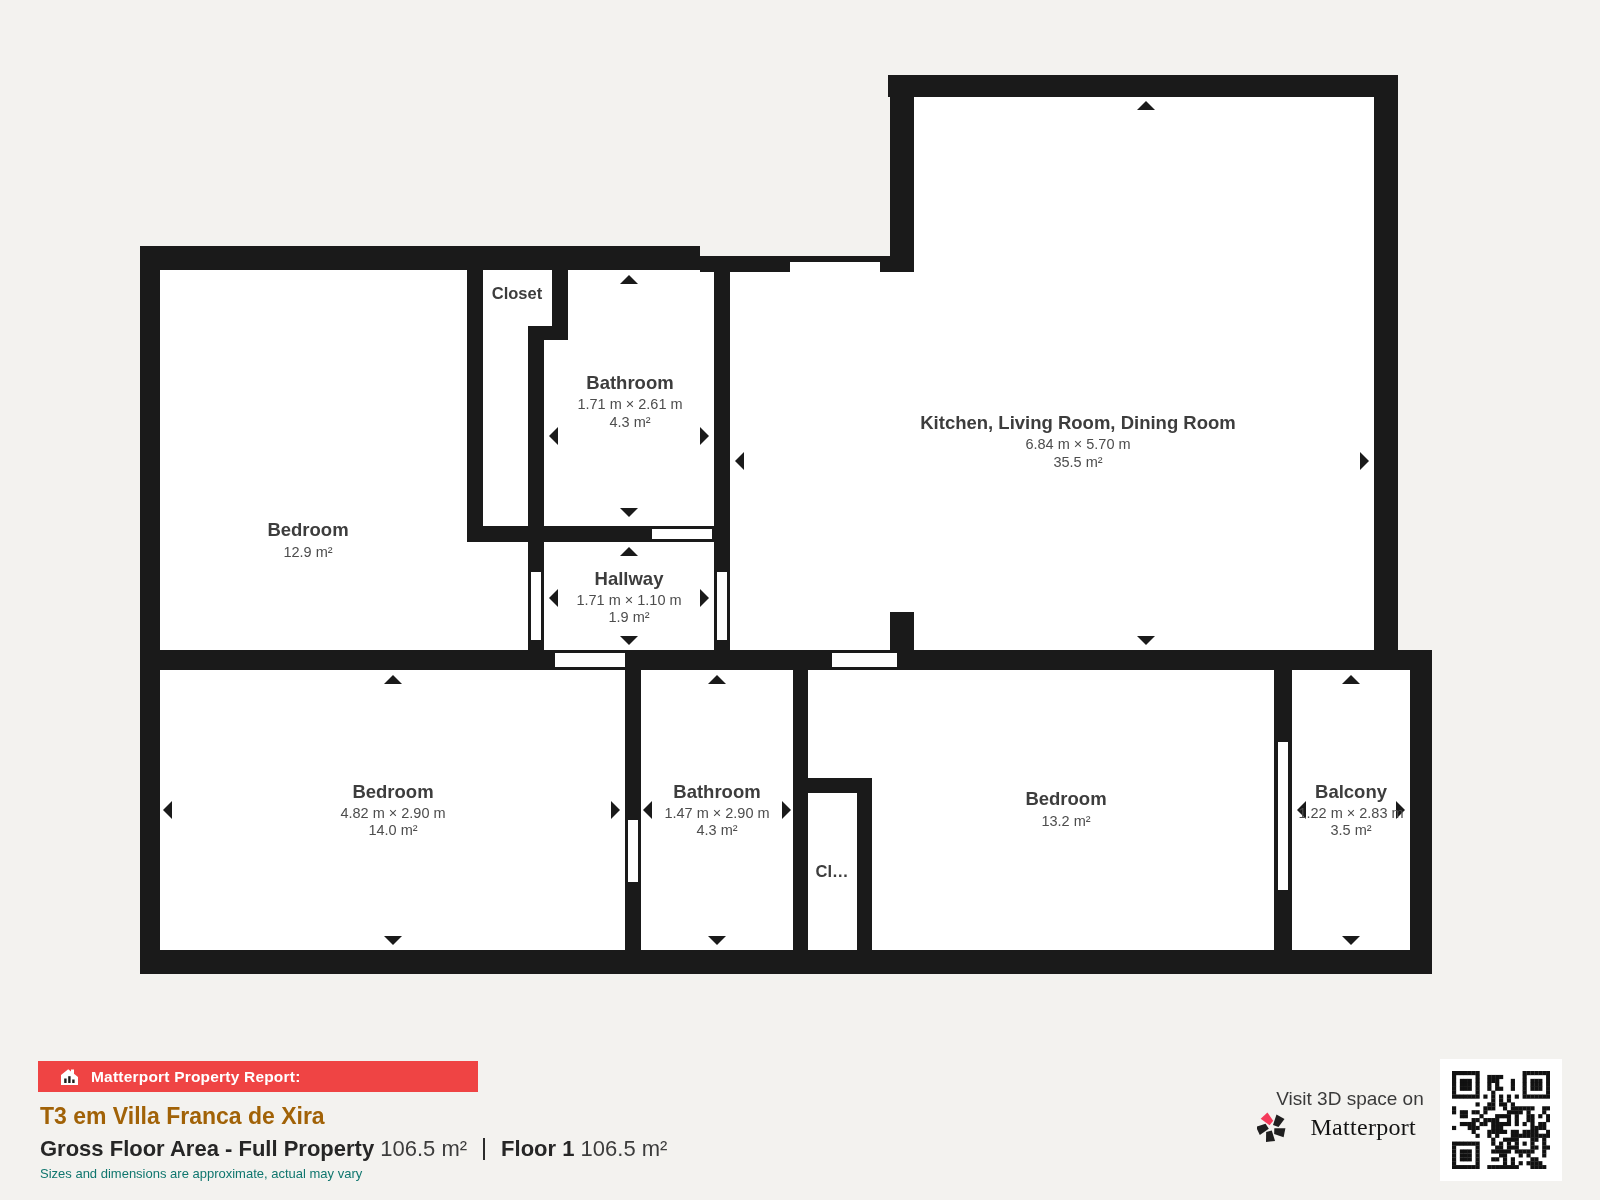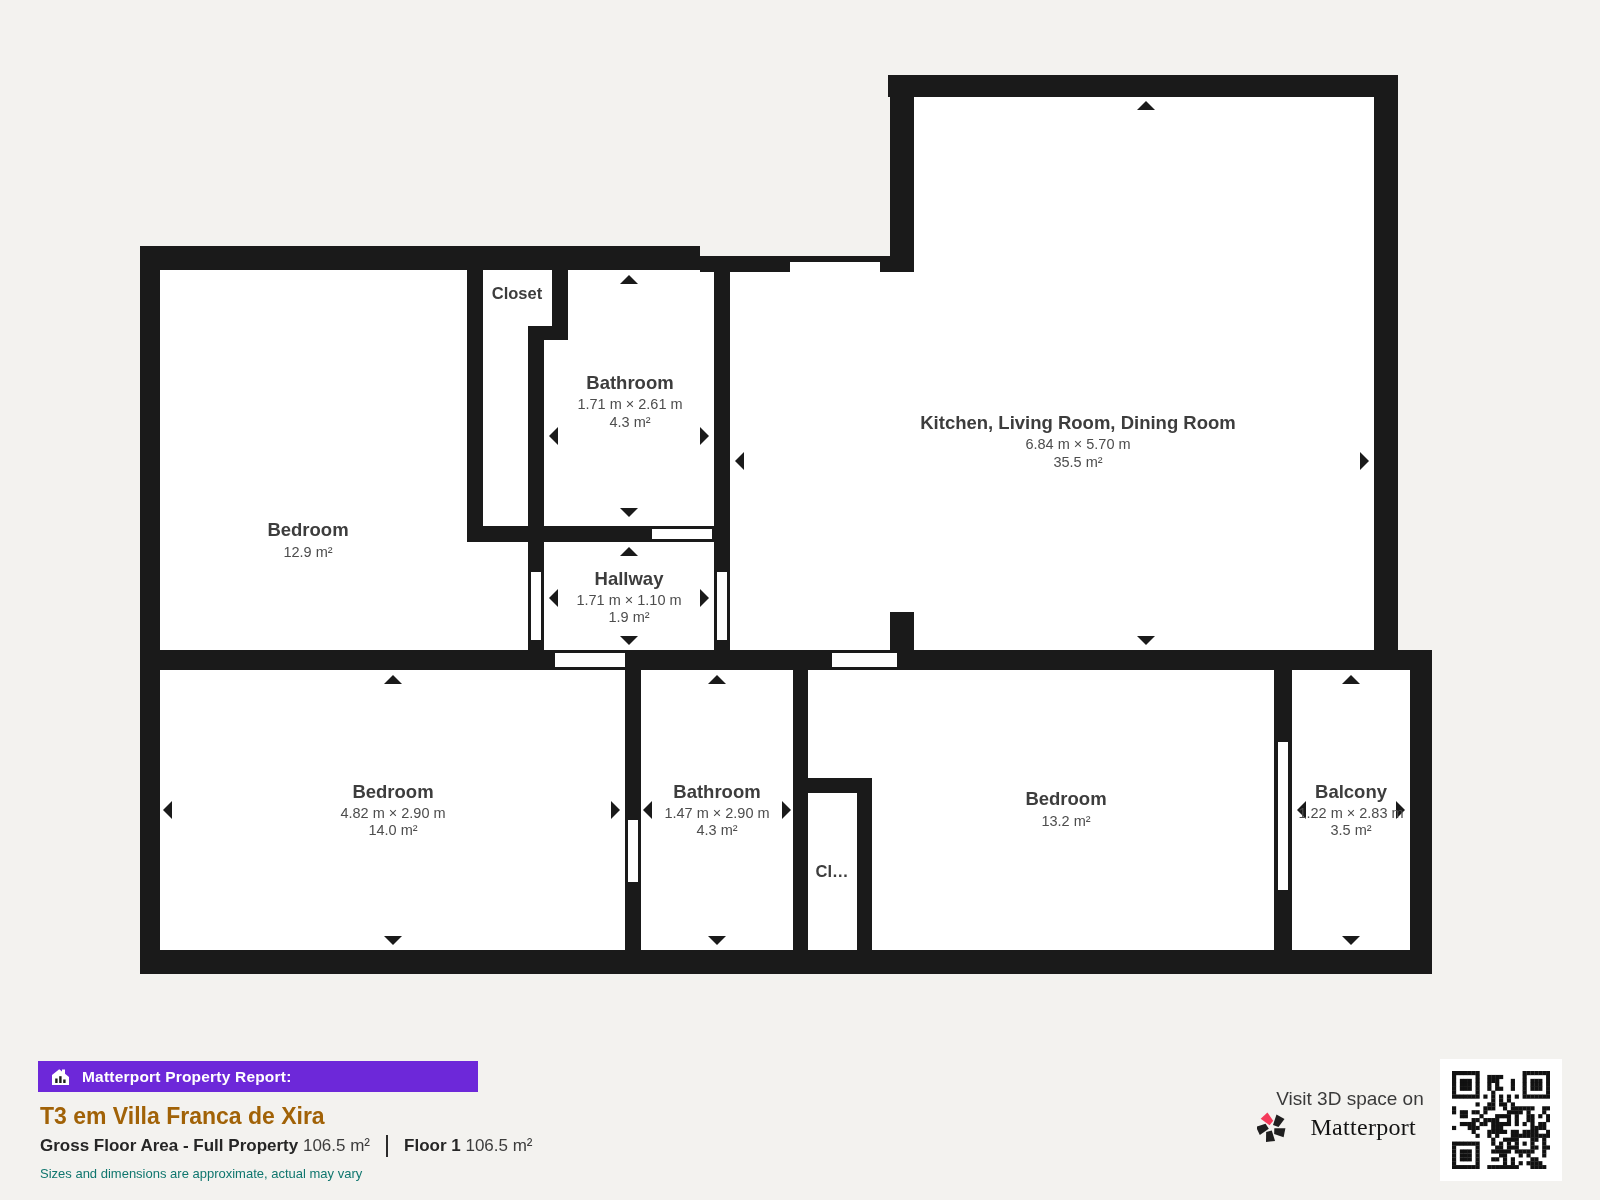--- a/index.html
+++ b/index.html
@@ -7,24 +7,24 @@
        background:#f3f2ef;font-family:"Liberation Sans",sans-serif;}
   svg text{font-family:"Liberation Sans",sans-serif;}
   .wall{fill:#1a1a1a;}
   .roomfill{fill:#ffffff;}
   .door{fill:#ffffff;}
   .arrow{fill:#1a1a1a;}
   .rn{font-size:18.5px;font-weight:700;fill:#3d3d3d;text-anchor:middle;}
   .rn-sm{font-size:16.5px;font-weight:700;fill:#3d3d3d;text-anchor:middle;}
   .rs{font-size:14.5px;font-weight:400;fill:#4d4d4d;text-anchor:middle;}
   .report-bar{position:absolute;left:38px;top:1061px;width:440px;height:31px;
-      background:#6d28d9;display:flex;align-items:center;padding-left:13px;box-sizing:border-box;}
+      background:#ef4444;display:flex;align-items:center;padding-left:22px;box-sizing:border-box;}
   .report-bar span{color:#ffffff;font-size:15.5px;font-weight:700;margin-left:12px;letter-spacing:.2px;}
   .prop-title{position:absolute;left:40px;top:1103px;font-size:23px;font-weight:700;color:#a16207;}
-  .area-line{position:absolute;left:40px;top:1136px;font-size:17px;color:#3c3c3c;white-space:nowrap;}
+  .area-line{position:absolute;left:40px;top:1136px;font-size:22px;color:#3c3c3c;white-space:nowrap;}
   .area-line .b{font-weight:700;color:#262626;}
   .area-line .divider{display:inline-block;width:2px;height:22px;background:#2b2b2b;
       vertical-align:middle;margin:0 16px;transform:translateY(-1px);}
   .disclaimer{position:absolute;left:40px;top:1166px;font-size:13px;color:#0f766e;}
   .cta-visit{position:absolute;left:1252px;top:1088px;width:196px;text-align:center;
       font-size:19px;color:#3a3a3a;}
   .cta-logo{position:absolute;left:1252px;top:1112px;width:196px;display:flex;
       align-items:center;justify-content:center;gap:24px;}
   .cta-logo .wordmark{font-family:"Liberation Serif",serif;font-size:24px;color:#141414;letter-spacing:.3px;}
   .cta-logo .tm{font-size:11px;color:#141414;vertical-align:super;line-height:1;}

